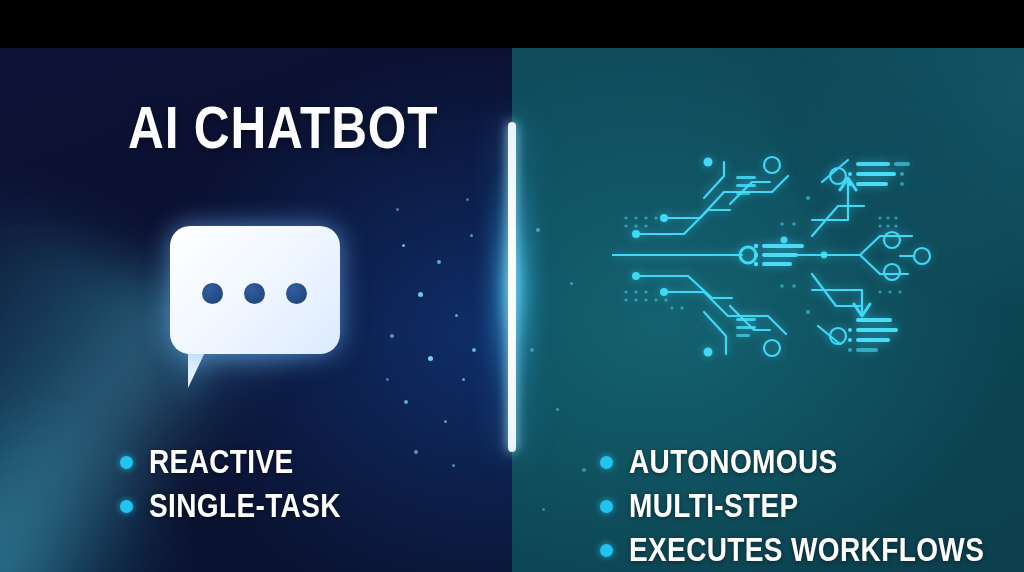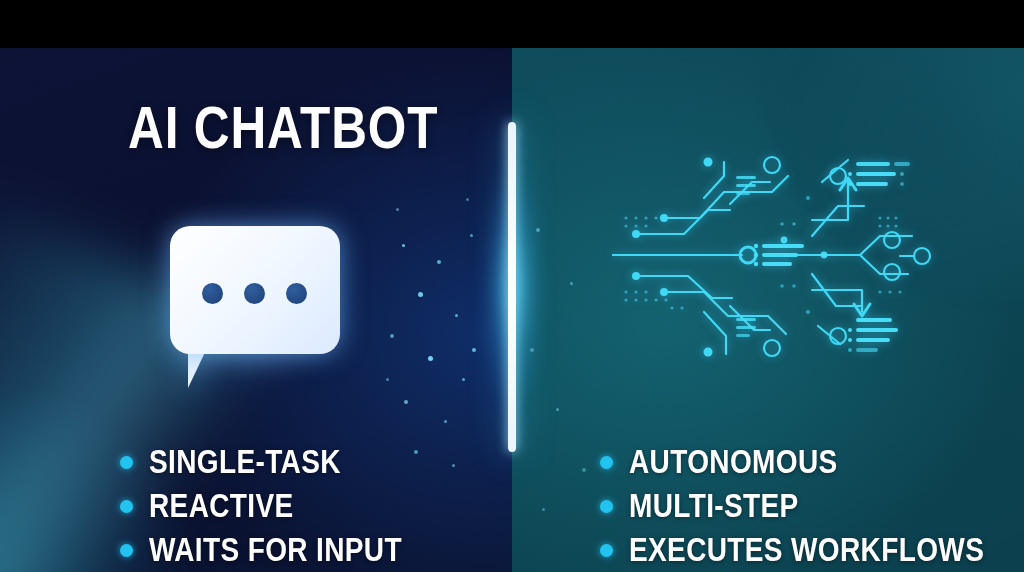--- a/index.html
+++ b/index.html
@@ -138,29 +138,25 @@
       <div class="bubble">
         <div class="bdot bd1"></div>
         <div class="bdot bd2"></div>
         <div class="bdot bd3"></div>
       </div>
     </div>
 
     <div class="bullets bullets-left">
       <div class="bullet-row">
         <span class="dot"></span>
+        <span class="btext">REACTIVE</span>
+      </div>
+      <div class="bullet-row">
+        <span class="dot"></span>
         <span class="btext">SINGLE-TASK</span>
-      </div>
-      <div class="bullet-row">
-        <span class="dot"></span>
-        <span class="btext">REACTIVE</span>
-      </div>
-      <div class="bullet-row">
-        <span class="dot"></span>
-        <span class="btext">WAITS FOR INPUT</span>
       </div>
     </div>
   </div>
 
   <div class="panel panel-right">
     <div class="orb"></div>
     <div class="orb2"></div>
 
     <div class="particles">
       <div class="p" style="left:24px;top:180px;width:4px;height:4px;opacity:.55"></div>

